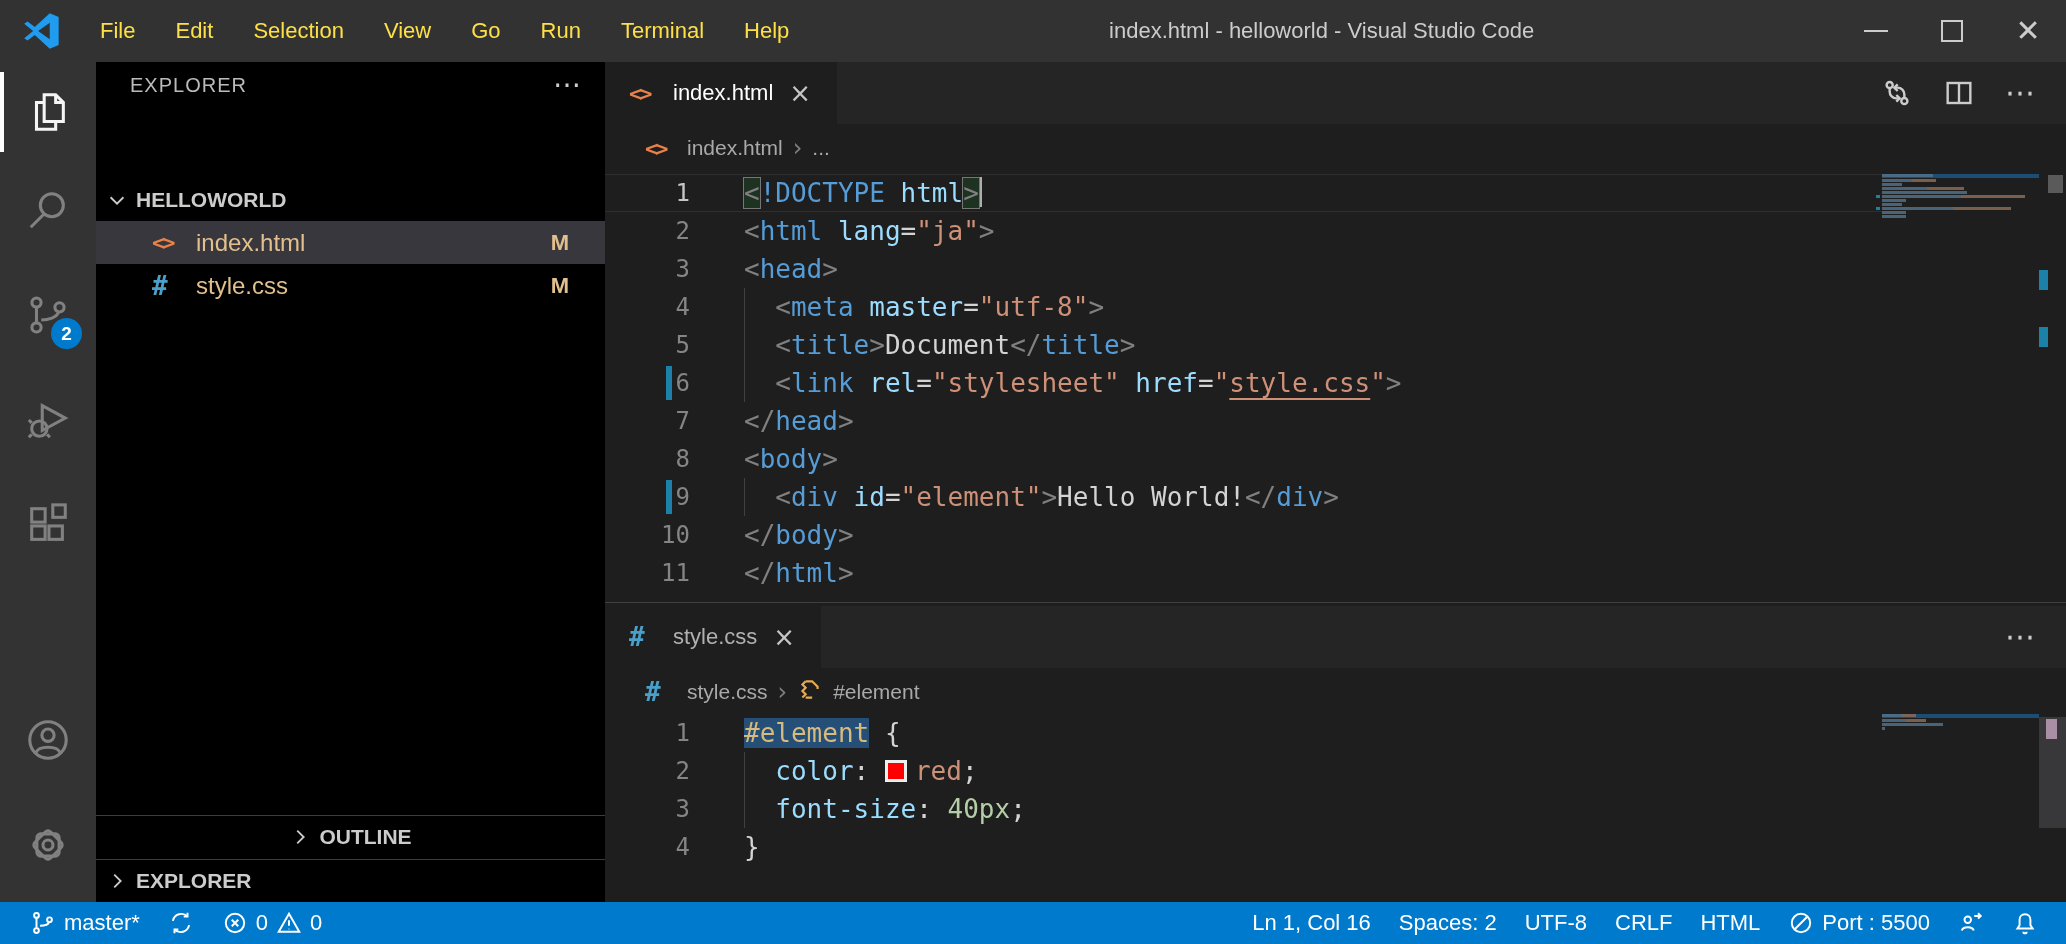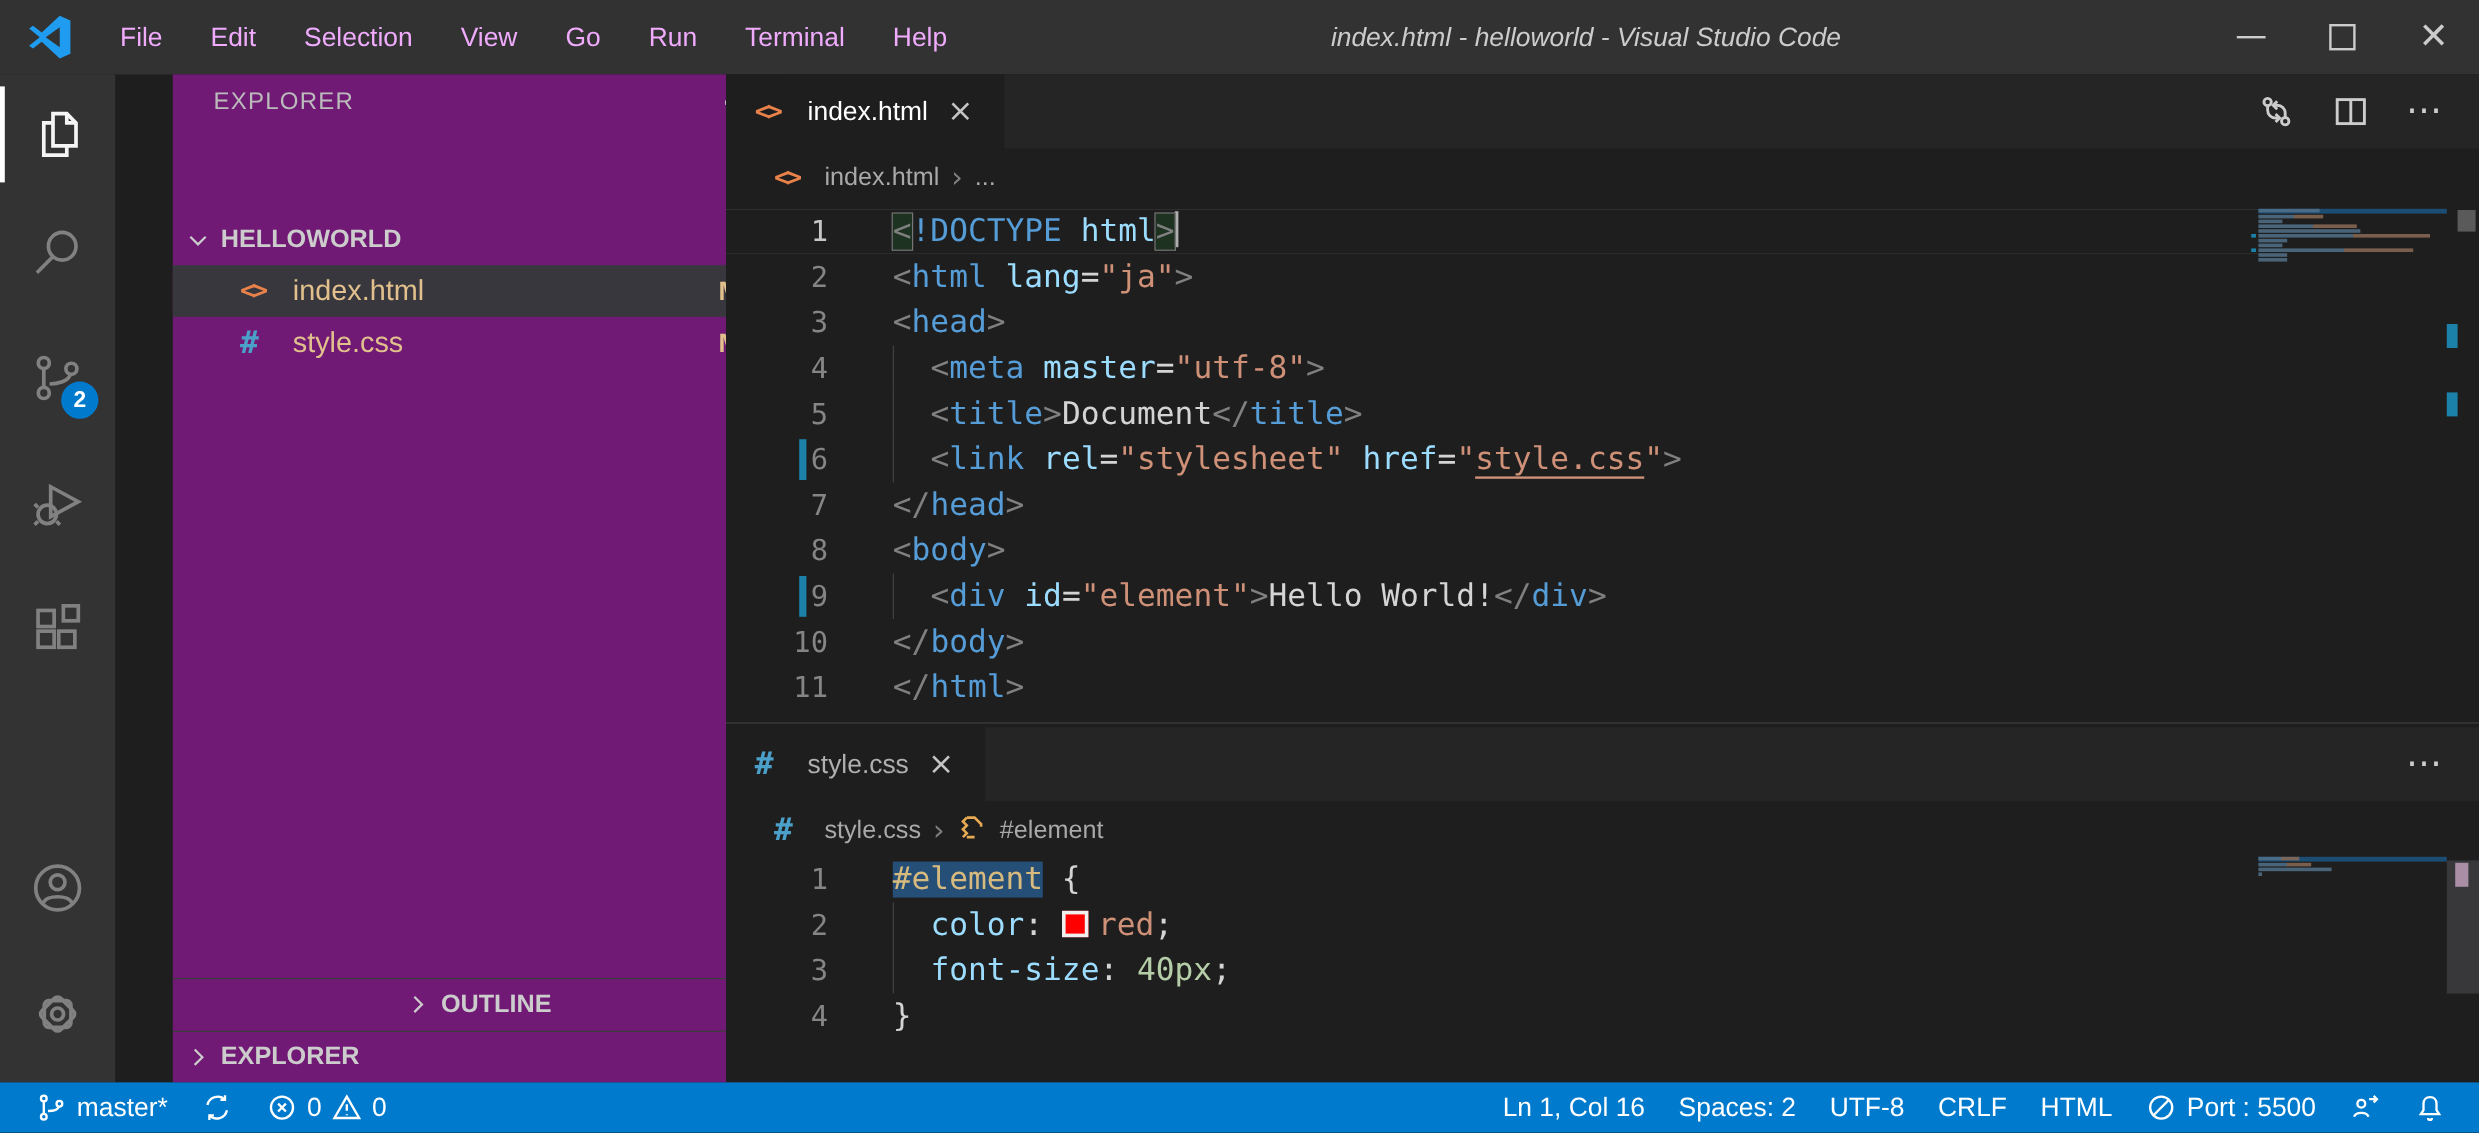--- a/index.html
+++ b/index.html
@@ -5,40 +5,40 @@
   * { margin:0; padding:0; box-sizing:border-box; }
   html,body { background:#1e1e1e; }
   .app { position:relative; width:2066px; height:944px; overflow:hidden;
          font-family:"Liberation Sans", sans-serif; color:#cccccc; }
 
   
   .titlebar { position:absolute; left:0; top:0; width:2066px; height:62px;
               background:#323233; display:flex; align-items:center; }
   .logo { width:40px; height:40px; margin:0 22px 0 22px; flex:0 0 auto; }
   .menubar { display:flex; align-items:center; gap:8px; }
-  .menu-item { font-size:22px; color:#f0abfc; padding:6px 16px; border-radius:5px; white-space:nowrap; }
-  .win-title { flex:1; text-align:center; font-size:22px; color:#cccccc; white-space:nowrap; overflow:hidden;font-style:italic; }
+  .menu-item { font-size:22px; color:#fde047; padding:6px 16px; border-radius:5px; white-space:nowrap; }
+  .win-title { flex:1; text-align:center; font-size:22px; color:#cccccc; white-space:nowrap; overflow:hidden; }
   .win-controls { display:flex; align-items:center; height:100%; }
   .win-btn { width:76px; height:100%; display:flex; align-items:center; justify-content:center; color:#cccccc; }
   .minimize-glyph { width:24px; height:2px; background:#cccccc; }
   .maximize-glyph { width:22px; height:22px; border:2px solid #cccccc; }
   .close-glyph { font-size:30px; line-height:1; color:#cccccc; font-family:"DejaVu Sans", sans-serif; }
 
   
   .activitybar { position:absolute; left:0; top:62px; width:96px; height:840px; background:#333333; }
   .act-item { position:absolute; left:0; width:96px; height:96px; display:flex; align-items:center; justify-content:center; }
   .act-item svg { width:46px; height:46px; stroke:#818181; fill:none; stroke-width:1.6; }
   .act-item.active svg { stroke:#f5f5f5; }
   .act-item.active::before { content:""; position:absolute; left:0; top:8px; width:4px; height:80px; background:#ffffff; }
   .act-badge { position:absolute; right:14px; bottom:14px; min-width:31px; height:31px; border-radius:16px;
                background:#007acc; color:#ffffff; font-size:19px; font-weight:bold;
                display:flex; align-items:center; justify-content:center; }
 
   
-  .sidebar { position:absolute; left:96px; top:62px; width:509px; height:840px; background:#701a75;margin-left:48px; }
+  .sidebar { position:absolute; left:96px; top:62px; width:509px; height:840px; background:#000000; }
   .sb-header { height:46px; display:flex; align-items:center; padding:0 22px 0 34px; }
   .sb-title { font-size:20px; letter-spacing:1px; color:#bbbbbb; }
   .sb-ellipsis { margin-left:auto; font-size:28px; color:#cccccc; letter-spacing:2px; line-height:0.4; }
   .sb-section { height:43px; display:flex; align-items:center; padding:0 10px; font-weight:bold;
                 font-size:21px; color:#cccccc; gap:8px; }
   .sb-section svg { width:22px; height:22px; stroke:#cccccc; fill:none; stroke-width:2; flex:0 0 auto; }
   .sect-open-editors { position:absolute; top:72px; left:0; right:0; border-bottom:1px solid #3c3c3c; }
   .sect-folder { position:absolute; top:116px; left:0; right:0; }
   .file-list { position:absolute; top:159px; left:0; right:0; }
   .file-row { height:43px; display:flex; align-items:center; padding:0 36px 0 56px; gap:12px; }

